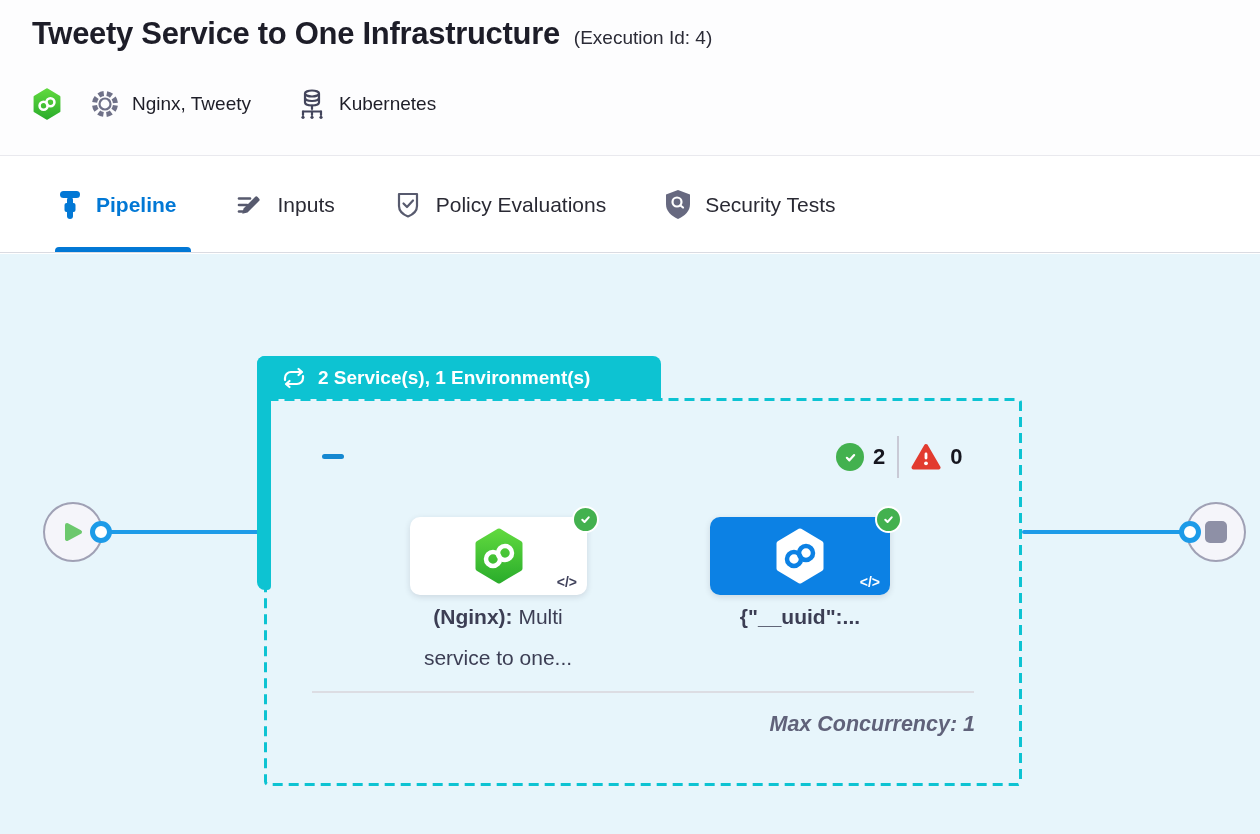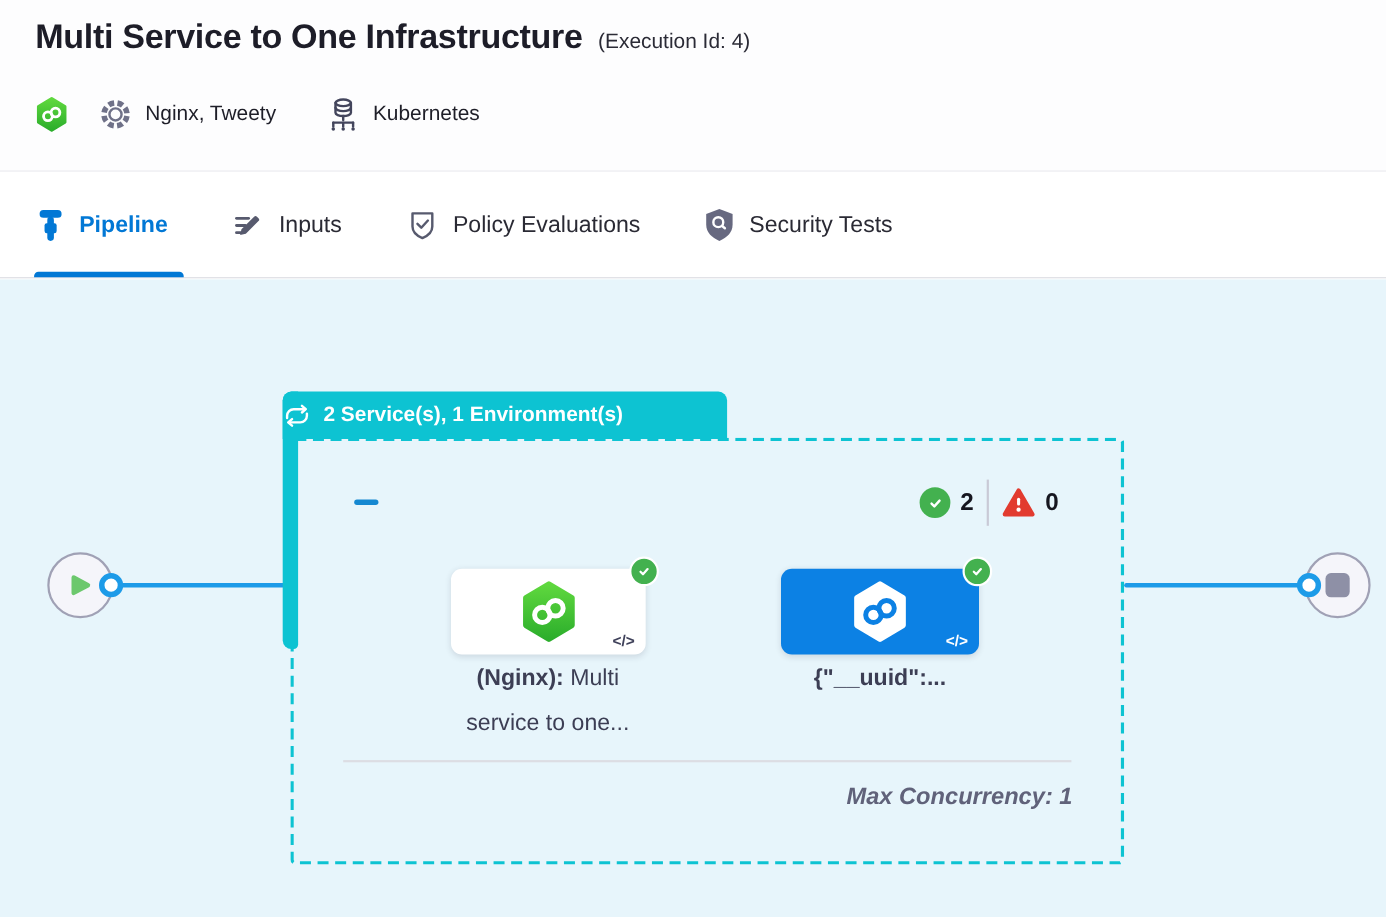--- a/index.html
+++ b/index.html
@@ -13,21 +13,21 @@
   .title-row { position:absolute; left:32px; top:16px; display:flex; align-items:baseline; }
   .page-title { font-size:31px; font-weight:700; color:#1d1d28; letter-spacing:-0.3px; }
   .exec-id { font-size:19px; font-weight:400; color:#2b2b36; margin-left:14px; }
   .meta-row { position:absolute; left:32px; top:85px; height:38px; display:flex; align-items:center; }
   .meta-row .txt { font-size:19px; color:#1e1e28; }
   .icon { display:inline-flex; align-items:center; justify-content:center; }
 
   
   .tabbar { position:absolute; left:0; top:157px; width:1260px; height:96px;
             background:#fff; border-bottom:1px solid #dadbe2;
-            display:flex; align-items:stretch; padding-left:33px; }
+            display:flex; align-items:stretch; padding-left:57px; }
   .tab { position:relative; display:flex; align-items:center; gap:13px;
          margin-right:58px; cursor:pointer; }
   .tab .tab-label { font-size:21px; font-weight:500; color:#2a2a34; }
   .tab.active .tab-label { color:#0278d5; font-weight:700; }
   .tab.active::after { content:""; position:absolute; left:-2px; right:-14px; bottom:0;
                        height:5px; border-radius:4px 4px 0 0; background:#0278d5; }
 
   
   .canvas { position:absolute; left:0; top:254px; width:1260px; height:580px;
             background:#e7f5fb; }
@@ -37,21 +37,21 @@
                  border:2px solid #a0a1b5; display:flex; align-items:center; justify-content:center; }
   .port { width:22px; height:22px; border-radius:50%; background:#fff;
           border:5px solid #1d9be8; }
   .edge { height:4px; background:#1d9be8; border-radius:2px; }
   .stop-square { width:22px; height:22px; border-radius:5px; background:#8e90a6; }
 
   .group-strip { left:257px; top:102px; width:14px; height:234px; background:#0dc3d2;
                  border-radius:8px 0 4px 8px; z-index:3; }
   .group-badge { left:257px; top:102px; width:404px; height:43px; background:#0dc3d2;
                  border-radius:8px 8px 0 0; z-index:4; display:flex; align-items:center;
-                 gap:11px; padding:0 0; cursor:pointer; }
+                 gap:11px; padding:0 24px; cursor:pointer; }
   .group-badge span { color:#fff; font-size:19px; font-weight:700; white-space:nowrap; }
   .dashed-box { left:264px; top:144px; width:758px; height:388px; z-index:2; }
 
   .stage-minus { left:322px; top:200px; width:22px; height:5px; border-radius:3px;
                  background:#1588d1; cursor:pointer; }
   .stage-name { left:366px; top:189px; font-size:21.5px; color:#6e7082; white-space:nowrap;
                 cursor:pointer; }
   .stage-status { left:836px; top:186px; display:flex; align-items:center; height:34px; }
   .status-circle { width:28px; height:28px; border-radius:50%; background:#43b14f;
                    display:flex; align-items:center; justify-content:center; }
@@ -89,21 +89,21 @@
       <stop offset="0" stop-color="#5fd83e"></stop>
         <stop offset="1" stop-color="#2cae2c"></stop>
     </linearGradient>
   </defs>
 </svg>
 
 <div id="app">
 
   <div class="header">
     <div class="title-row">
-      <span class="page-title">Multi Service to One Infrastructure</span>
+      <span class="page-title">Tweety Service to One Infrastructure</span>
       <span class="exec-id">(Execution Id: 4)</span>
     </div>
     <div class="meta-row">
       <span class="icon" style="margin-right:28px">
         <svg width="30" height="32" viewBox="0 0 52 56">
           <polygon points="26,3 47,15.5 47,40.5 26,53 5,40.5 5,15.5" fill="url(#hgrad)" stroke="url(#hgrad)" stroke-width="5" stroke-linejoin="round"></polygon>
           <circle cx="20" cy="31" r="7" fill="none" stroke="#fff" stroke-width="4.5"></circle>
           <circle cx="32" cy="25" r="7" fill="none" stroke="#fff" stroke-width="4.5"></circle>
         </svg>
       </span>

